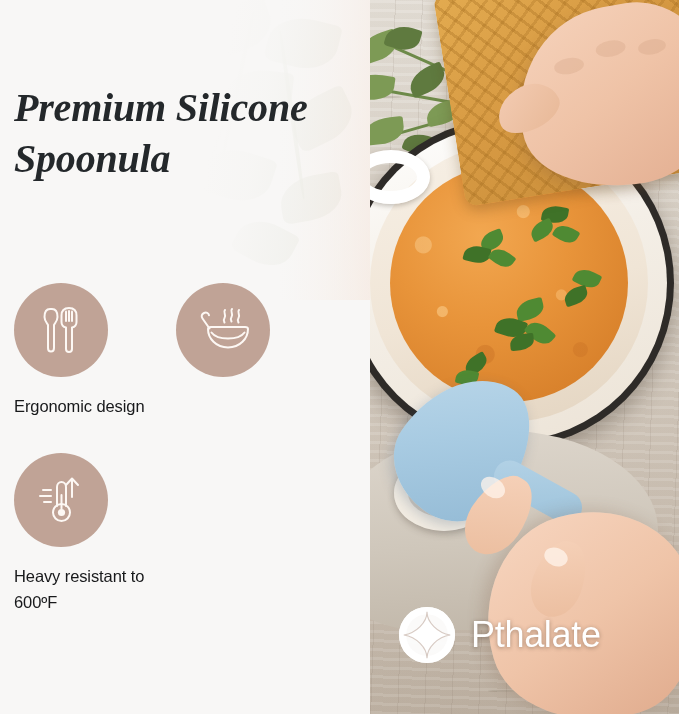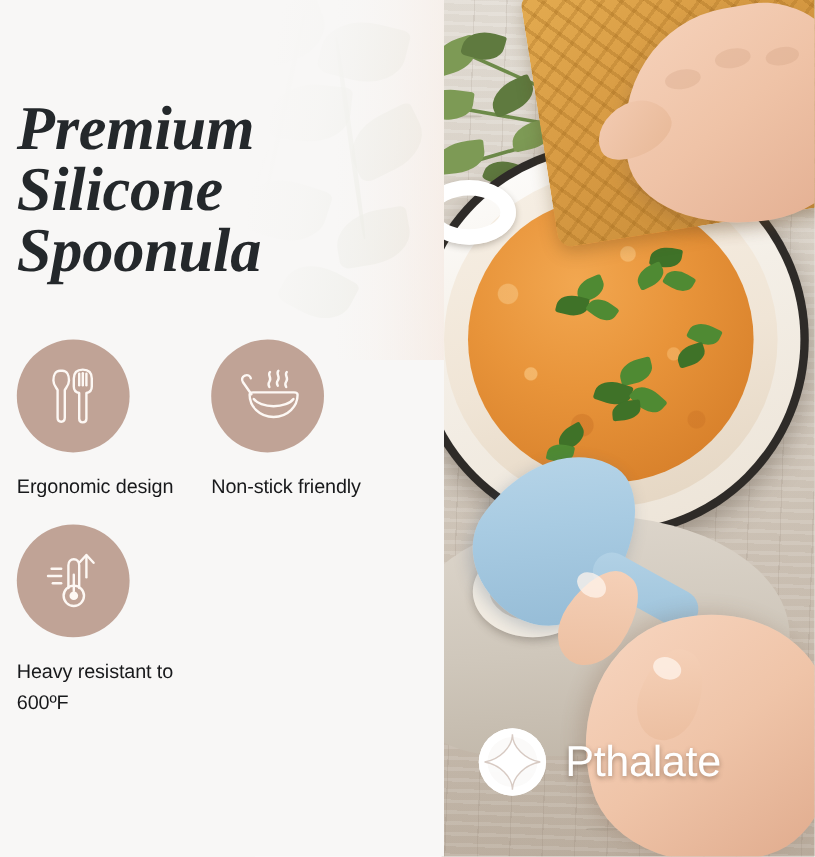--- a/index.html
+++ b/index.html
@@ -56,21 +56,21 @@
     position:absolute; right:0; top:0;
     width:90px; height:300px;
     background:linear-gradient(90deg, rgba(240,208,186,0) 0%, rgba(240,206,183,.45) 100%);
   }
 
   .headline {
     position:absolute; left:14px; top:82px;
     width:350px;
     font-family:"Liberation Serif", serif;
     font-style:italic;
-    font-size:52px;
+    font-size:40px;
     line-height:51px;
     color:#24282b;
     letter-spacing:-.2px;
     z-index:4;
   }
   .subtitle {
     position:absolute; left:14px; top:194px;
     width:344px;
     font-size:18.5px;
     line-height:30px;
@@ -79,21 +79,21 @@
     z-index:4;
   }
 
   
   .features {
     position:absolute; left:14px; top:283px;
     width:348px;
     display:grid;
     grid-template-columns:162px 186px;
     grid-template-rows:auto auto;
-    row-gap:18px;
+    row-gap:34px;
     z-index:4;
   }
   .feature { width:100%; }
   .badge {
     width:94px; height:94px;
     border-radius:50%;
     background:#c0a396;
     display:flex; align-items:center; justify-content:center;
     margin-bottom:16px;
   }
@@ -452,21 +452,20 @@
             <path d="M37 3 C34.5 5.5 39 8 36.5 11 C35 13 36 14.5 36.5 15.5"></path>
             <path d="M44 4 C41.5 6.5 46 9 43.5 12 C42 14 43 15.5 43.5 16.5"></path>
 
             <path d="M13 23 C13 21.5 14.5 21 16 21 L50 21 C51.5 21 53 21.5 53 23
                      C53 32.5 45 41.5 33 41.5 C21 41.5 13 32.5 13 23 Z"></path>
             <path d="M16.5 26.5 C19 30 25.5 32.5 33 32.5 C40.5 32.5 47 30 49.5 26.5"></path>
 
             <path d="M14.5 22.5 L7.5 12.5 C6 10.4 6.7 8 9 7 C11.3 6 13.5 7 14 9.2"></path>
           </svg>
         </div>
-        <div class="feature-label">Non-stick friendly</div>
       </div>
 
       <div class="feature">
         <div class="badge">
           <svg class="icon" width="50" height="54" viewBox="0 0 50 54" fill="none" stroke="#fdf8f4" stroke-width="2" stroke-linecap="round" stroke-linejoin="round">
 
             <path d="M36 24 L36 6"></path>
             <path d="M30 12 L36 5.5 L42 12"></path>
 
             <path d="M7 17 L15 17"></path>

